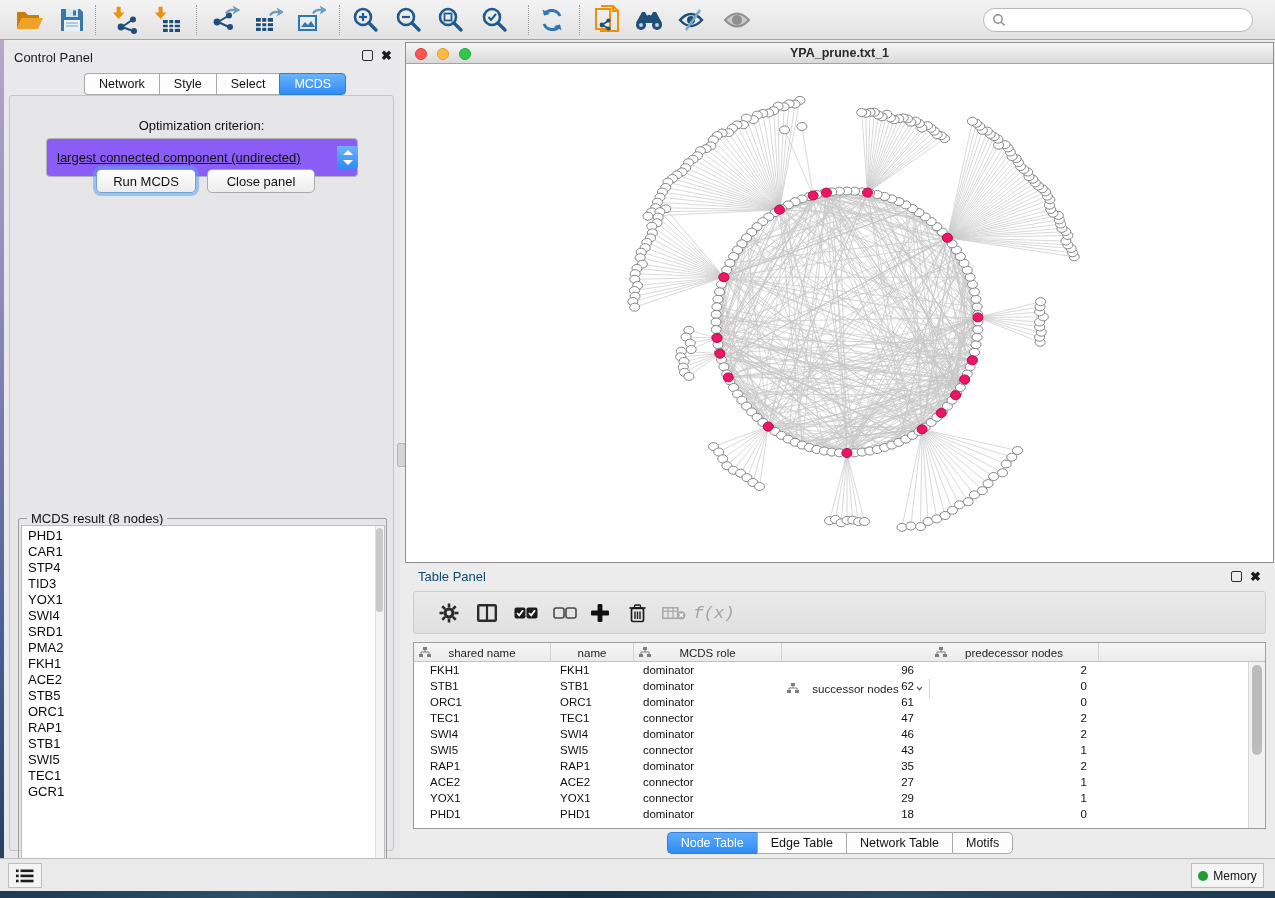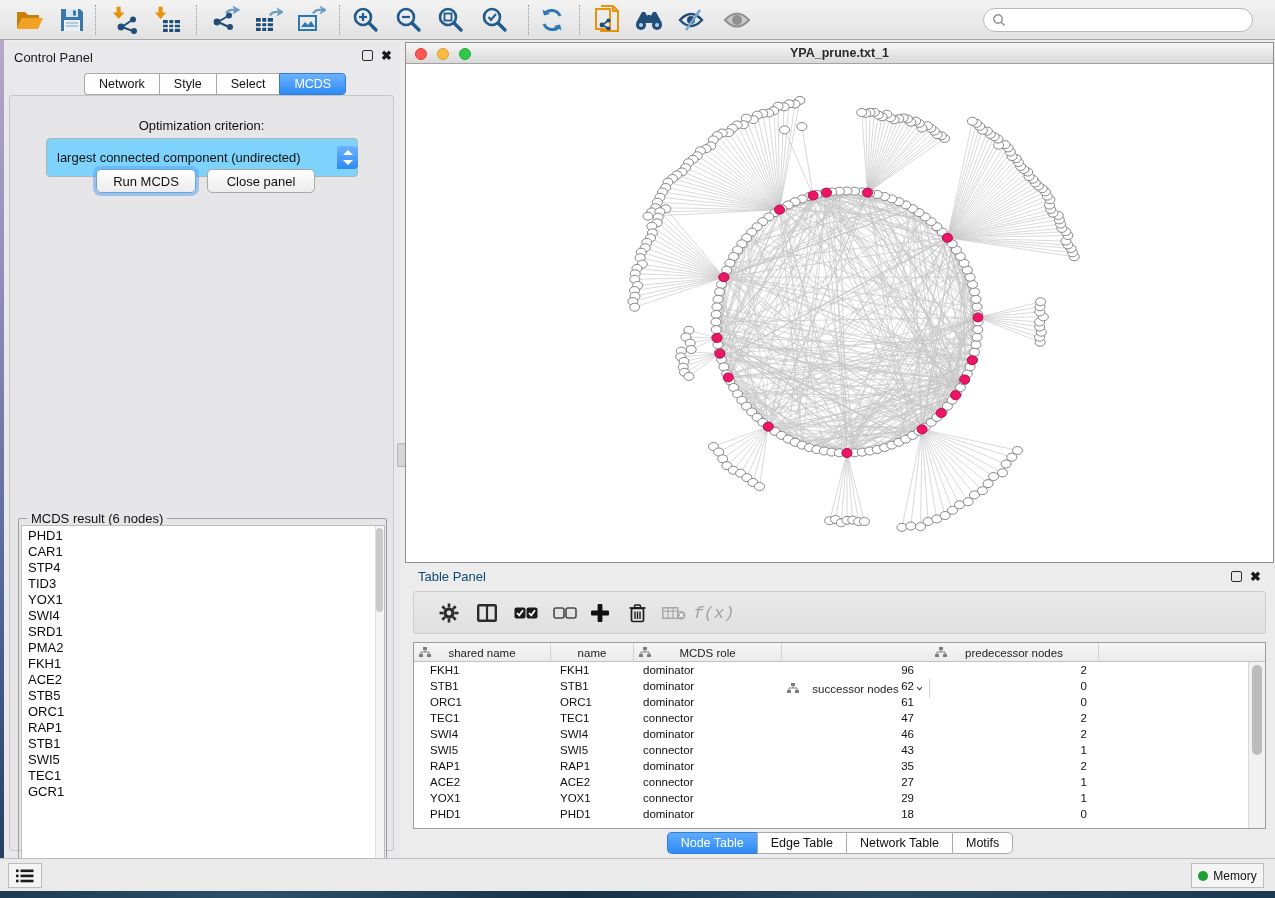--- a/index.html
+++ b/index.html
@@ -36,22 +36,22 @@
   .cp-tab { height:22px; padding:0 14px; font-size:12.5px; display:flex; align-items:center;
     background:#fdfdfd; border:1px solid #a9a9a9; border-right:none; color:#111; cursor:pointer; }
   .cp-tab:first-child { border-radius:4px 0 0 4px; }
   .cp-tab:last-child { border-right:1px solid #a9a9a9; border-radius:0 4px 4px 0; }
   .cp-tab.sel { background:linear-gradient(#6cb2fd,#2f8bf5); color:#fff; border-color:#2f7fd8; }
   #cp-inner { position:absolute; left:5px; top:53px; width:385px; height:756px;
     background:#e6e5e7; border:1px solid #c6c5c7; border-radius:3px; }
   #opt-label { position:absolute; left:0; top:22px; width:100%; text-align:center;
     font-size:13px; color:#111; }
   #opt-select { position:absolute; left:36px; top:42px; width:312px; height:39px;
-    background:#7dd3fc; border:1px solid #b3b3b3; border-radius:4px; display:flex;
-    align-items:center; cursor:pointer; }
+    background:#8b5cf6; border:1px solid #b3b3b3; border-radius:4px; display:flex;
+    align-items:center; cursor:pointer;text-decoration:underline; }
   #opt-select .val { flex:1; font-size:13px; padding-left:10px; color:#111; white-space:nowrap; }
   #opt-stepper { width:21px; height:23px; margin-right:-1px; border-radius:0 4px 4px 0;
     background:linear-gradient(#6db3fe,#2e8af4); position:relative; }
   #opt-stepper .up, #opt-stepper .dn { position:absolute; left:5.5px; width:0; height:0;
     border-left:5px solid transparent; border-right:5px solid transparent; }
   #opt-stepper .up { top:4px; border-bottom:5px solid #fff; }
   #opt-stepper .dn { bottom:4px; border-top:5px solid #fff; }
   .push-btn { position:absolute; top:73px; height:24px; background:linear-gradient(#ffffff,#ececec);
     border:1px solid #a9a9a9; border-radius:5px; font-size:13px; color:#111;
     display:flex; align-items:center; justify-content:center; cursor:pointer;
@@ -319,21 +319,21 @@
     <div id="opt-select">
       <div class="val">largest connected component (undirected)</div>
       <div id="opt-stepper">
           <div class="up"></div>
           <div class="dn"></div>
         </div>
     </div>
     <button class="push-btn" id="run-btn">Run MCDS</button>
     <button class="push-btn" id="closepanel-btn">Close panel</button>
     <div id="result-group">
-      <div id="result-legend">MCDS result (6 nodes)</div>
+      <div id="result-legend">MCDS result (8 nodes)</div>
       <div id="result-list">
         <div id="result-items">
             <div class="result-item">PHD1</div>
             <div class="result-item">CAR1</div>
             <div class="result-item">STP4</div>
             <div class="result-item">TID3</div>
             <div class="result-item">YOX1</div>
             <div class="result-item">SWI4</div>
             <div class="result-item">SRD1</div>
             <div class="result-item">PMA2</div>

